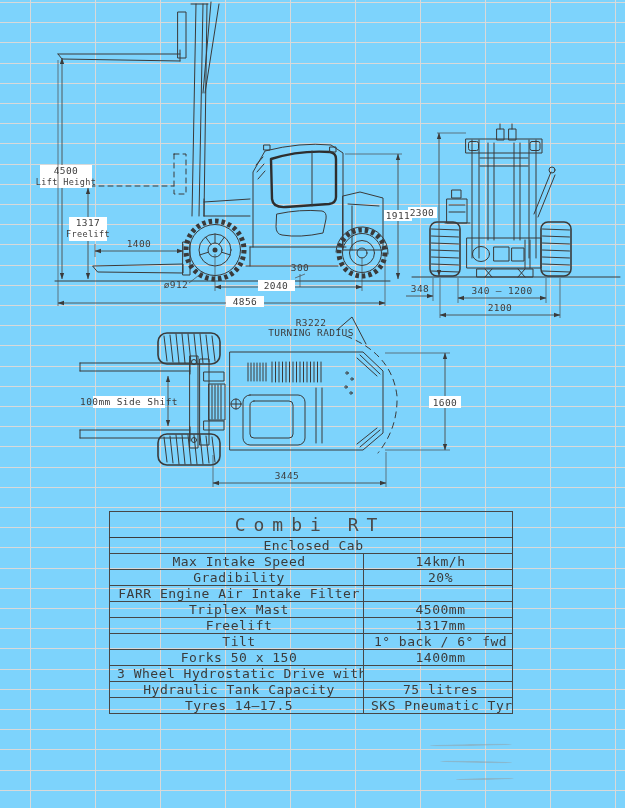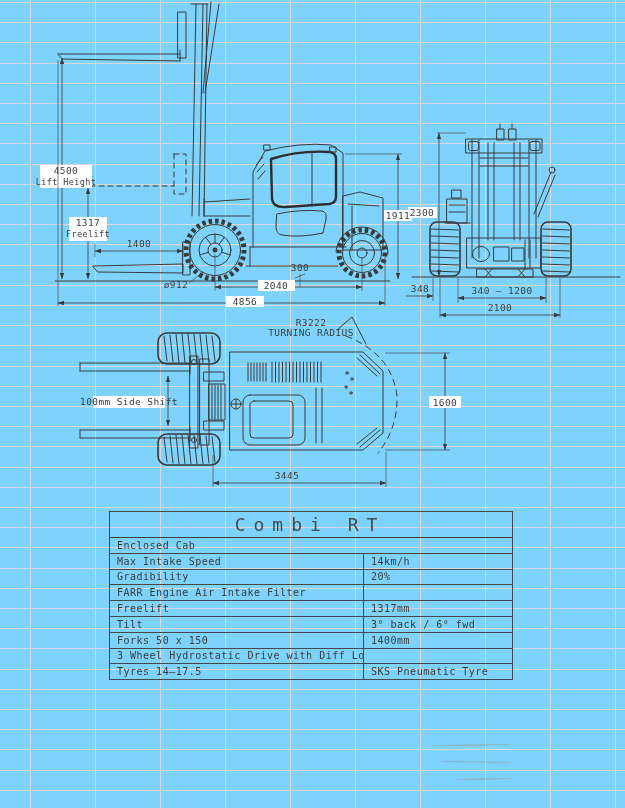--- a/index.html
+++ b/index.html
@@ -20,23 +20,23 @@
   .dim{fill:none;stroke:#4a4a4a;stroke-width:.9;}
   .ext{fill:none;stroke:#4a4a4a;stroke-width:.7;}
   .tread{fill:none;stroke:#3a3a3a;stroke-width:5;stroke-dasharray:3.5 3;}
   .wbg{fill:#ffffff;stroke:none;}
   text.dt{font-family:"DejaVu Sans Mono",monospace;font-size:9.5px;fill:#3d3d3d;
           letter-spacing:.4px;text-anchor:middle;}
   text.dts{font-size:8.5px;}
   
   #spec{position:absolute;left:109px;top:511px;width:403px;border-collapse:collapse;
         table-layout:fixed;}
-  #spec td,#spec th{border:1px solid #474747;height:14.8px;font-size:10px;color:#3b3b3b;
+  #spec td,#spec th{border:1px solid #474747;height:14.8px;font-size:13px;color:#3b3b3b;
         padding:0 2px 0 7px;letter-spacing:.5px;white-space:nowrap;overflow:hidden;
-        font-weight:normal;text-align:left;vertical-align:middle;background:transparent;}
+        font-weight:normal;text-align:center;vertical-align:middle;background:transparent;}
   #spec{border:1.6px solid #3c3c3c;}
   #spec th.title-cell{height:25px;font-size:18px;letter-spacing:8px;color:#4a4a4a;
         text-align:center;border-bottom:1.6px solid #3c3c3c;padding-left:0;}
   #spec col.c1{width:254px;} #spec col.c2{width:149px;}
   .smudge{position:absolute;border-top:2px solid rgba(150,150,150,.45);border-radius:50%;}
 </style>
 </head>
 <body>
 
 <div id="page">
@@ -362,34 +362,42 @@
     </tr>
         <tr>
       <td>Gradibility</td>
       <td>20%</td>
     </tr>
         <tr>
       <td>FARR Engine Air Intake Filter</td>
       <td></td>
     </tr>
         <tr>
+      <td>Triplex Mast</td>
+      <td>4500mm</td>
+    </tr>
+        <tr>
       <td>Freelift</td>
       <td>1317mm</td>
     </tr>
         <tr>
       <td>Tilt</td>
-      <td>3°  back / 6°  fwd</td>
+      <td>1°  back / 6°  fwd</td>
     </tr>
         <tr>
       <td>Forks  50 x 150</td>
       <td>1400mm</td>
     </tr>
         <tr>
       <td>3 Wheel Hydrostatic Drive with Diff Lock</td>
       <td></td>
+    </tr>
+        <tr>
+      <td>Hydraulic Tank Capacity</td>
+      <td>75 litres</td>
     </tr>
         <tr>
       <td>Tyres 14–17.5</td>
       <td>SKS Pneumatic Tyre</td>
     </tr>
       </tbody>
   </table>
 
   <div class="smudge" style="left:430px;top:744px;width:82px;transform:rotate(-1deg);"></div>
   <div class="smudge" style="left:440px;top:761px;width:72px;transform:rotate(1deg);"></div>

